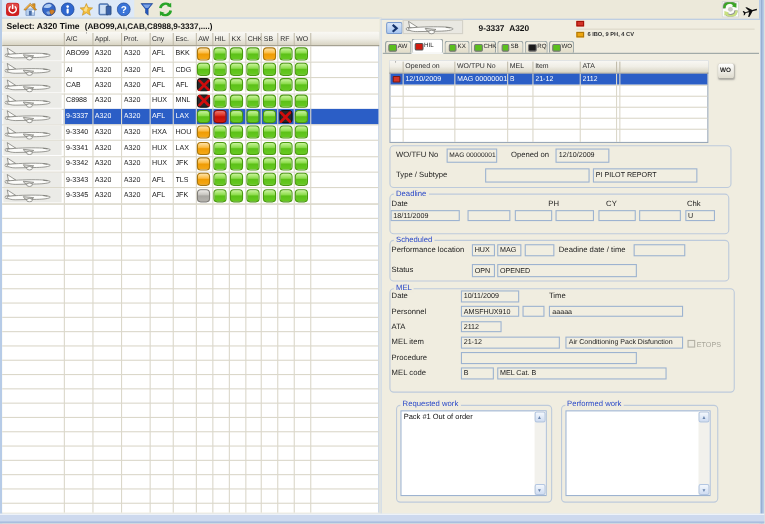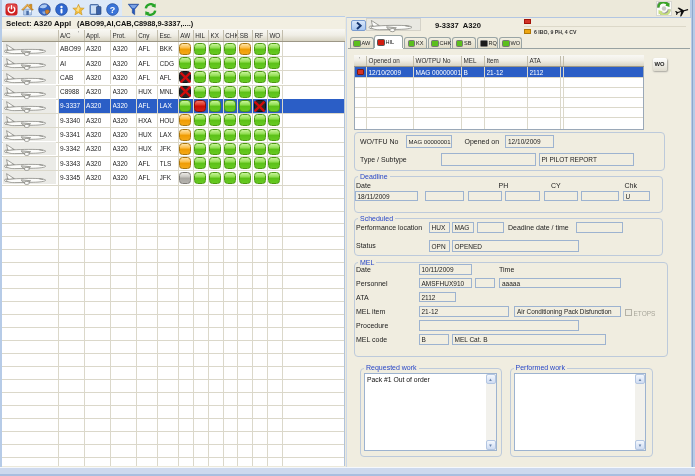--- a/index.html
+++ b/index.html
@@ -73,21 +73,21 @@
       <path d="M2.8 2 L10.2 2 L7.6 5.2 L5.4 5.2 Z" fill="#7ea4e4"></path>
     </svg></div>
 <div class="a" style="left:143.5px;top:2px;width:13px;height:13px"><svg width="13" height="13" viewBox="0 0 13 13">
       <path d="M1.8 5.4 A4.9 4.9 0 0 1 10.6 3.2" fill="none" stroke="#28a428" stroke-width="2.4"></path>
       <path d="M11.6 0.4 L11.7 4.8 L7.5 3.4 Z" fill="#28a428"></path>
       <path d="M11.2 7.6 A4.9 4.9 0 0 1 2.4 9.8" fill="none" stroke="#28a428" stroke-width="2.4"></path>
       <path d="M1.4 12.6 L1.3 8.2 L5.5 9.6 Z" fill="#28a428"></path>
     </svg></div>
 <div class="a" style="left:0;top:15.5px;width:347px;height:1px;background:#b9cde8"></div>
 <div class="a" style="left:2px;top:16.5px;width:343px;height:12.5px;background:#f2efe2"></div>
-<div class="a" style="left:6px;top:18.5px;font-size:7.8px;font-weight:bold;color:#111">Select: A320 Appl</div>
+<div class="a" style="left:6px;top:18.5px;font-size:7.8px;font-weight:bold;color:#111">Select: A320 Time</div>
 <div class="a" style="left:77px;top:18.8px;font-size:7.4px;font-weight:bold;color:#111">(ABO99,AI,CAB,C8988,9-3337,....)</div>
 <div class="a" style="left:2px;top:29px;width:343px;height:437px;background:#fff;border-right:1px solid #b0c2da"></div>
 <div class="a" style="left:2px;top:29px;width:343px;height:12.6px;background:linear-gradient(180deg,#f9f8f4 0%,#f0eee6 50%,#d8d4c3 100%);border-bottom:1px solid #9c9786"></div>
 <div class="hcell" style="left:60.0px;top:31.5px">A/C</div>
 <div class="a" style="left:57.5px;top:30px;width:1px;height:11px;background:#c2bdac"></div>
 <div class="hcell" style="left:86.1px;top:31.5px">Appl.</div>
 <div class="a" style="left:83.6px;top:30px;width:1px;height:11px;background:#c2bdac"></div>
 <div class="hcell" style="left:112.5px;top:31.5px">Prot.</div>
 <div class="a" style="left:110px;top:30px;width:1px;height:11px;background:#c2bdac"></div>
 <div class="hcell" style="left:138.2px;top:31.5px">Cny</div>

